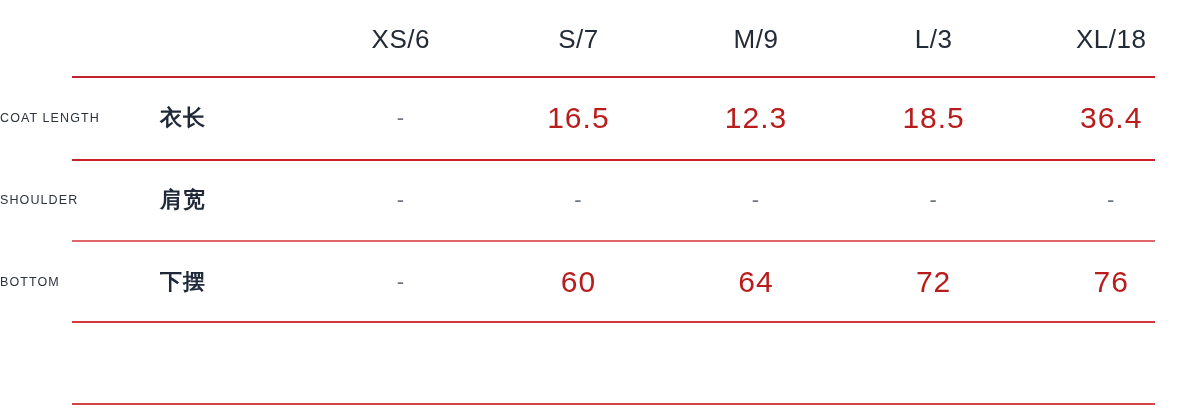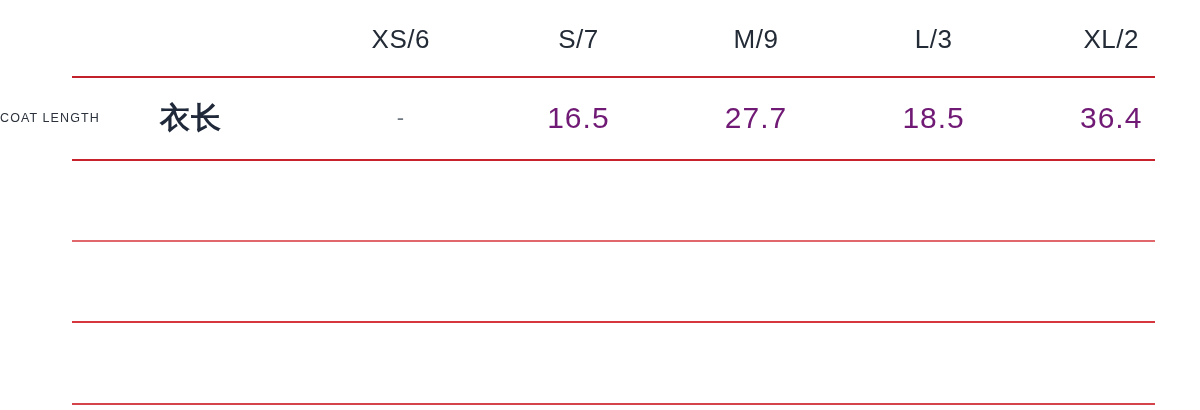--- a/index.html
+++ b/index.html
@@ -67,32 +67,32 @@
     font-size: 12.5px;
     font-weight: 400;
     letter-spacing: 1.1px;
     color: #2b323c;
     white-space: nowrap;
   }
 
   .cell-label-cn {
     text-align: left;
     padding-left: 25px;
-    font-size: 30px;
+    font-size: 22px;
     font-weight: 700;
     color: #20293a;
     letter-spacing: 1px;
     white-space: nowrap;
   }
 
   .cell-value {
     text-align: center;
     font-size: 30px;
     font-weight: 300;
-    color: #701a75;
+    color: #b91c1c;
     letter-spacing: 1px;
   }
 
   .cell-value.is-empty {
     font-size: 22px;
     color: #6f7781;
   }
 
   
   .rule {
@@ -125,37 +125,55 @@
     </colgroup>
 
     <thead>
       <tr class="header-row">
         <th class="head-spacer"></th>
         <th class="head-spacer"></th>
         <th class="size-head">XS/6</th>
         <th class="size-head">S/7</th>
         <th class="size-head">M/9</th>
         <th class="size-head">L/3</th>
-        <th class="size-head">XL/2</th>
+        <th class="size-head">XL/18</th>
       </tr>
     </thead>
 
     <tbody>
       <tr class="data-row">
         <td class="cell-label-en">COAT LENGTH</td>
         <td class="cell-label-cn">衣长</td>
         <td class="cell-value is-empty">-</td>
         <td class="cell-value">16.5</td>
-        <td class="cell-value">27.7</td>
+        <td class="cell-value">12.3</td>
         <td class="cell-value">18.5</td>
         <td class="cell-value">36.4</td>
       </tr>
 
+      <tr class="data-row">
+        <td class="cell-label-en">SHOULDER</td>
+        <td class="cell-label-cn">肩宽</td>
+        <td class="cell-value is-empty">-</td>
+        <td class="cell-value is-empty">-</td>
+        <td class="cell-value is-empty">-</td>
+        <td class="cell-value is-empty">-</td>
+        <td class="cell-value is-empty">-</td>
+      </tr>
 
 
+      <tr class="data-row">
+        <td class="cell-label-en">BOTTOM</td>
+        <td class="cell-label-cn">下摆</td>
+        <td class="cell-value is-empty">-</td>
+        <td class="cell-value">60</td>
+        <td class="cell-value">64</td>
+        <td class="cell-value">72</td>
+        <td class="cell-value">76</td>
+      </tr>
     </tbody>
   </table>
 
   <div class="rule rule-0"></div>
   <div class="rule rule-1"></div>
   <div class="rule rule-2"></div>
   <div class="rule rule-3"></div>
   <div class="rule rule-4"></div>
 
 </div>

